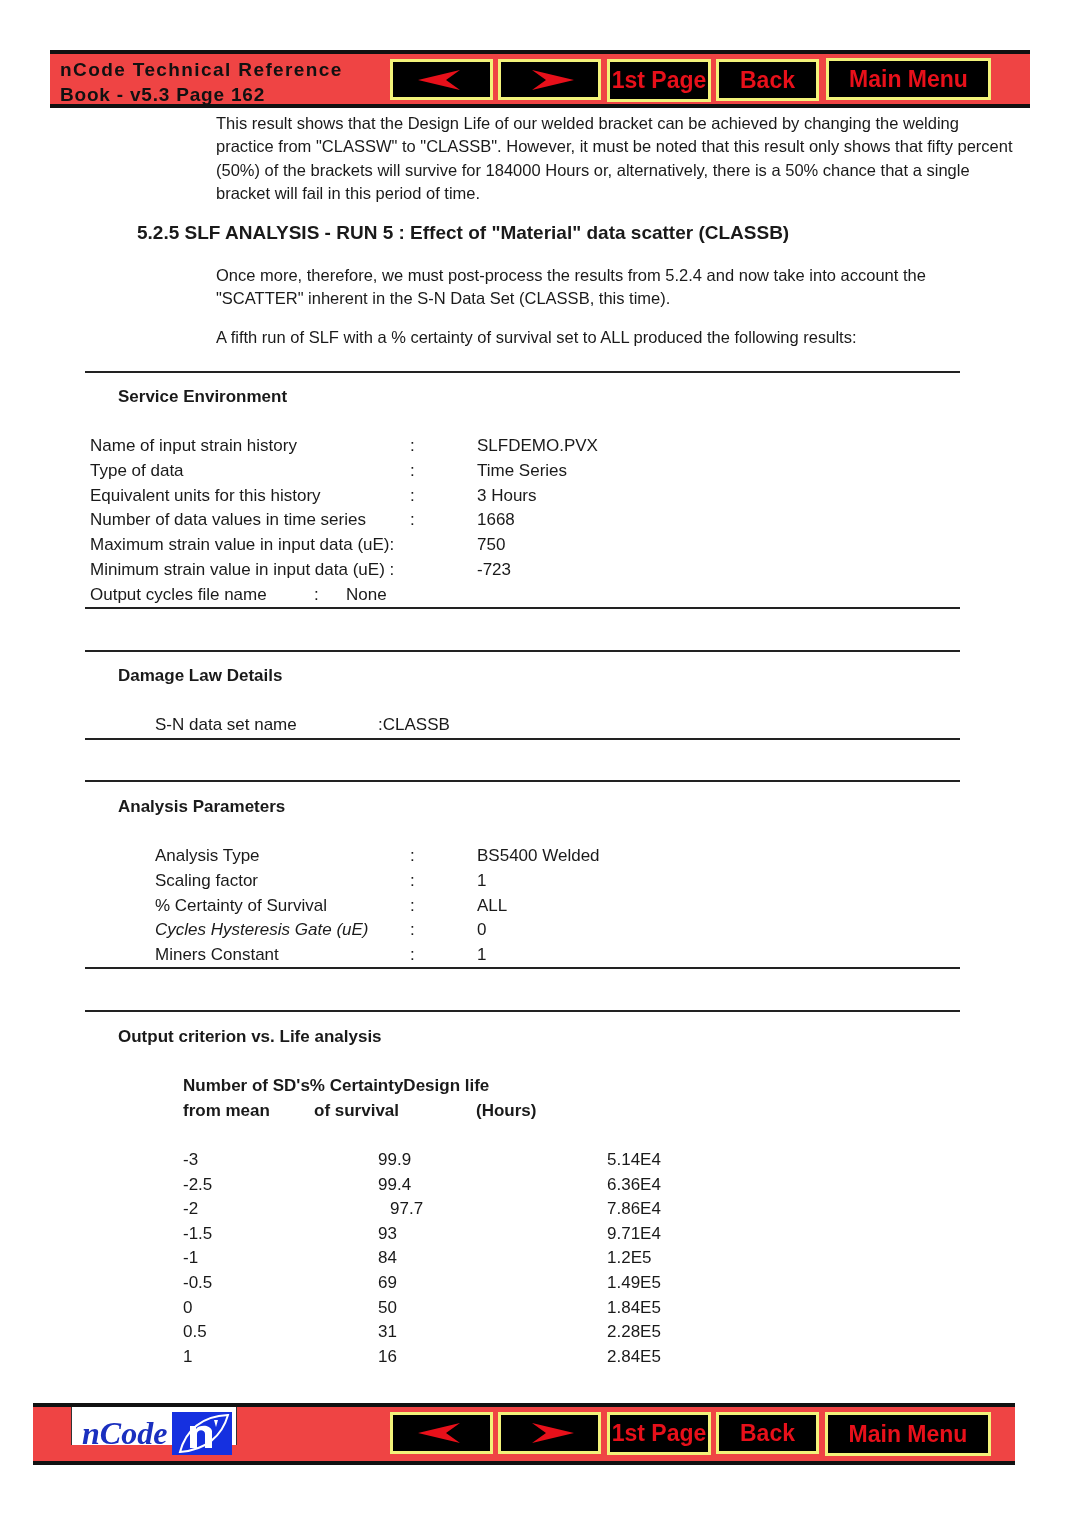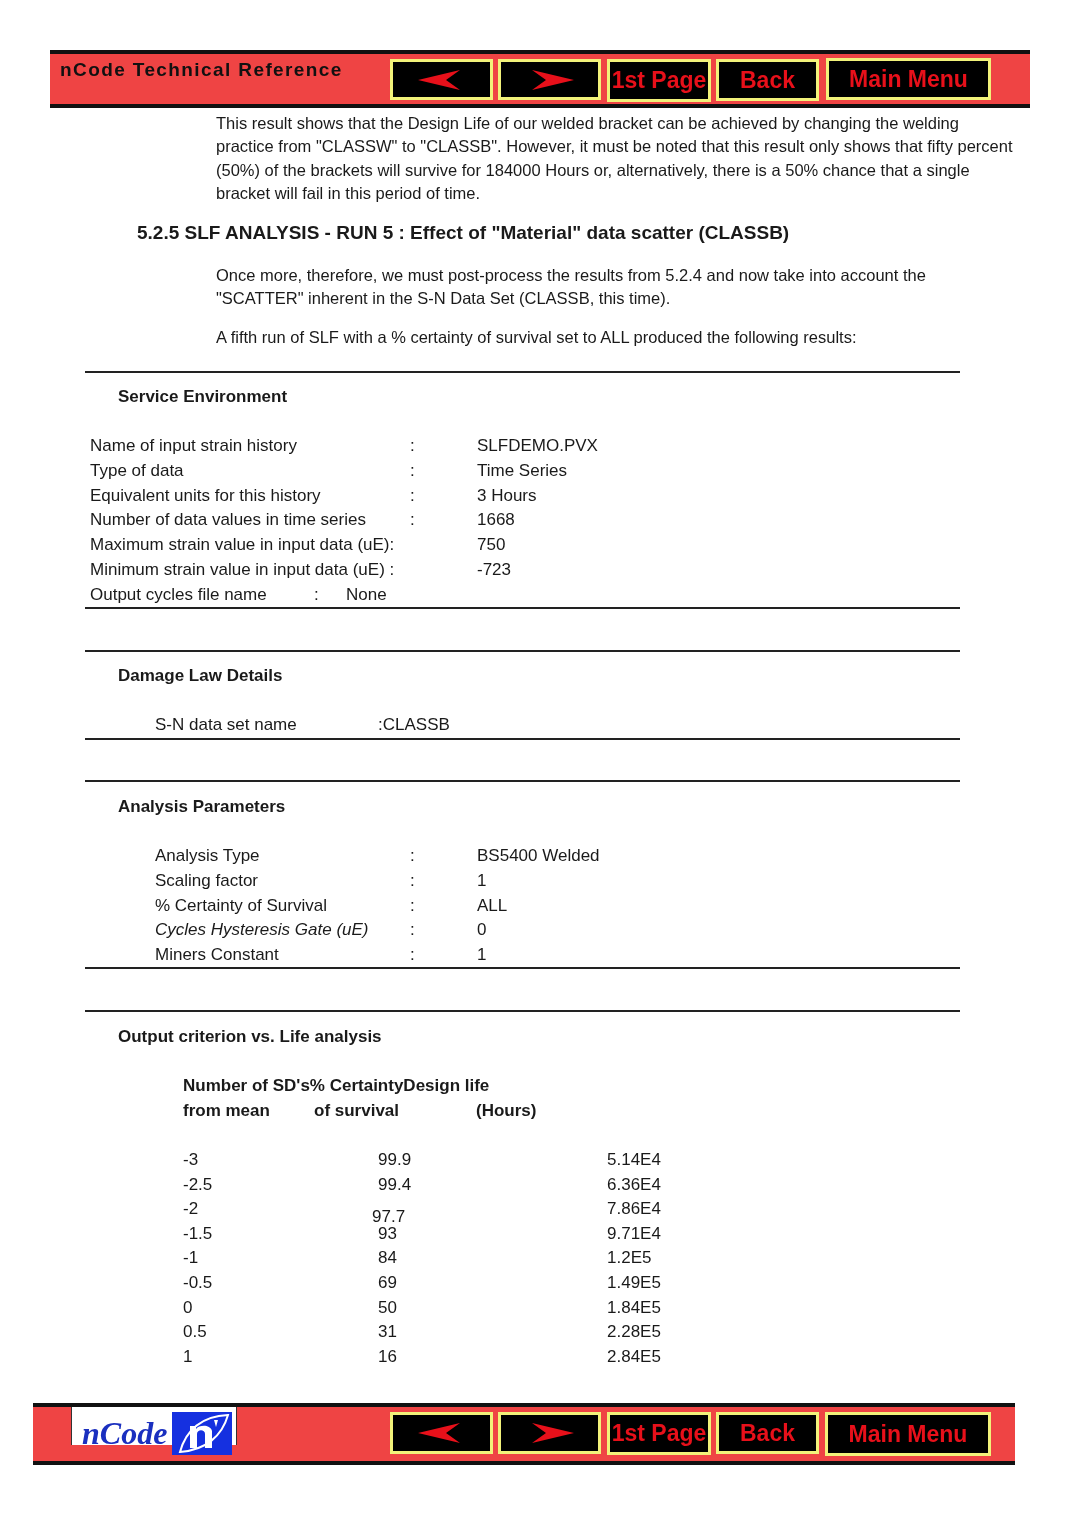--- a/index.html
+++ b/index.html
@@ -31,20 +31,21 @@
   .row span { position: absolute; top: 0; white-space: nowrap; }
 
   .thead { position: absolute; font-size: 17px; font-weight: bold; color: #1a1a1a; white-space: nowrap; }
 </style>
 </head>
 <body>
 
 <div class="bar top-bar">
   <div class="doc-title">
     <div>nCode Technical Reference</div>
+    <div class="line2">Book - v5.3  Page 162</div>
   </div>
 
   <div class="navbtn" style="left:340px; top:5px; width:103px; height:41px;">
     <svg width="52" height="22" viewBox="0 0 52 22">
       <path d="M2 11 L44 1 L30 11 L44 21 Z" fill="#e8101a"></path>
     </svg>
   </div>
   <div class="navbtn" style="left:448px; top:5px; width:103px; height:41px;">
     <svg width="52" height="22" viewBox="0 0 52 22">
       <path d="M50 11 L8 1 L22 11 L8 21 Z" fill="#e8101a"></path>
@@ -162,21 +163,21 @@
     <span style="left:195px;">99.9</span>
     <span style="left:424px;">5.14E4</span>
   </div>
   <div class="row" style="left:183px; top:1173px;">
     <span style="left:0;">-2.5</span>
     <span style="left:195px;">99.4</span>
     <span style="left:424px;">6.36E4</span>
   </div>
   <div class="row" style="left:183px; top:1197px;">
     <span style="left:0;">-2</span>
-    <span style="left:189px;margin-top:8px;">97.7</span>
+    <span style="left:207px;">97.7</span>
     <span style="left:424px;">7.86E4</span>
   </div>
   <div class="row" style="left:183px; top:1222px;">
     <span style="left:0;">-1.5</span>
     <span style="left:195px;">93</span>
     <span style="left:424px;">9.71E4</span>
   </div>
   <div class="row" style="left:183px; top:1246px;">
     <span style="left:0;">-1</span>
     <span style="left:195px;">84</span>

